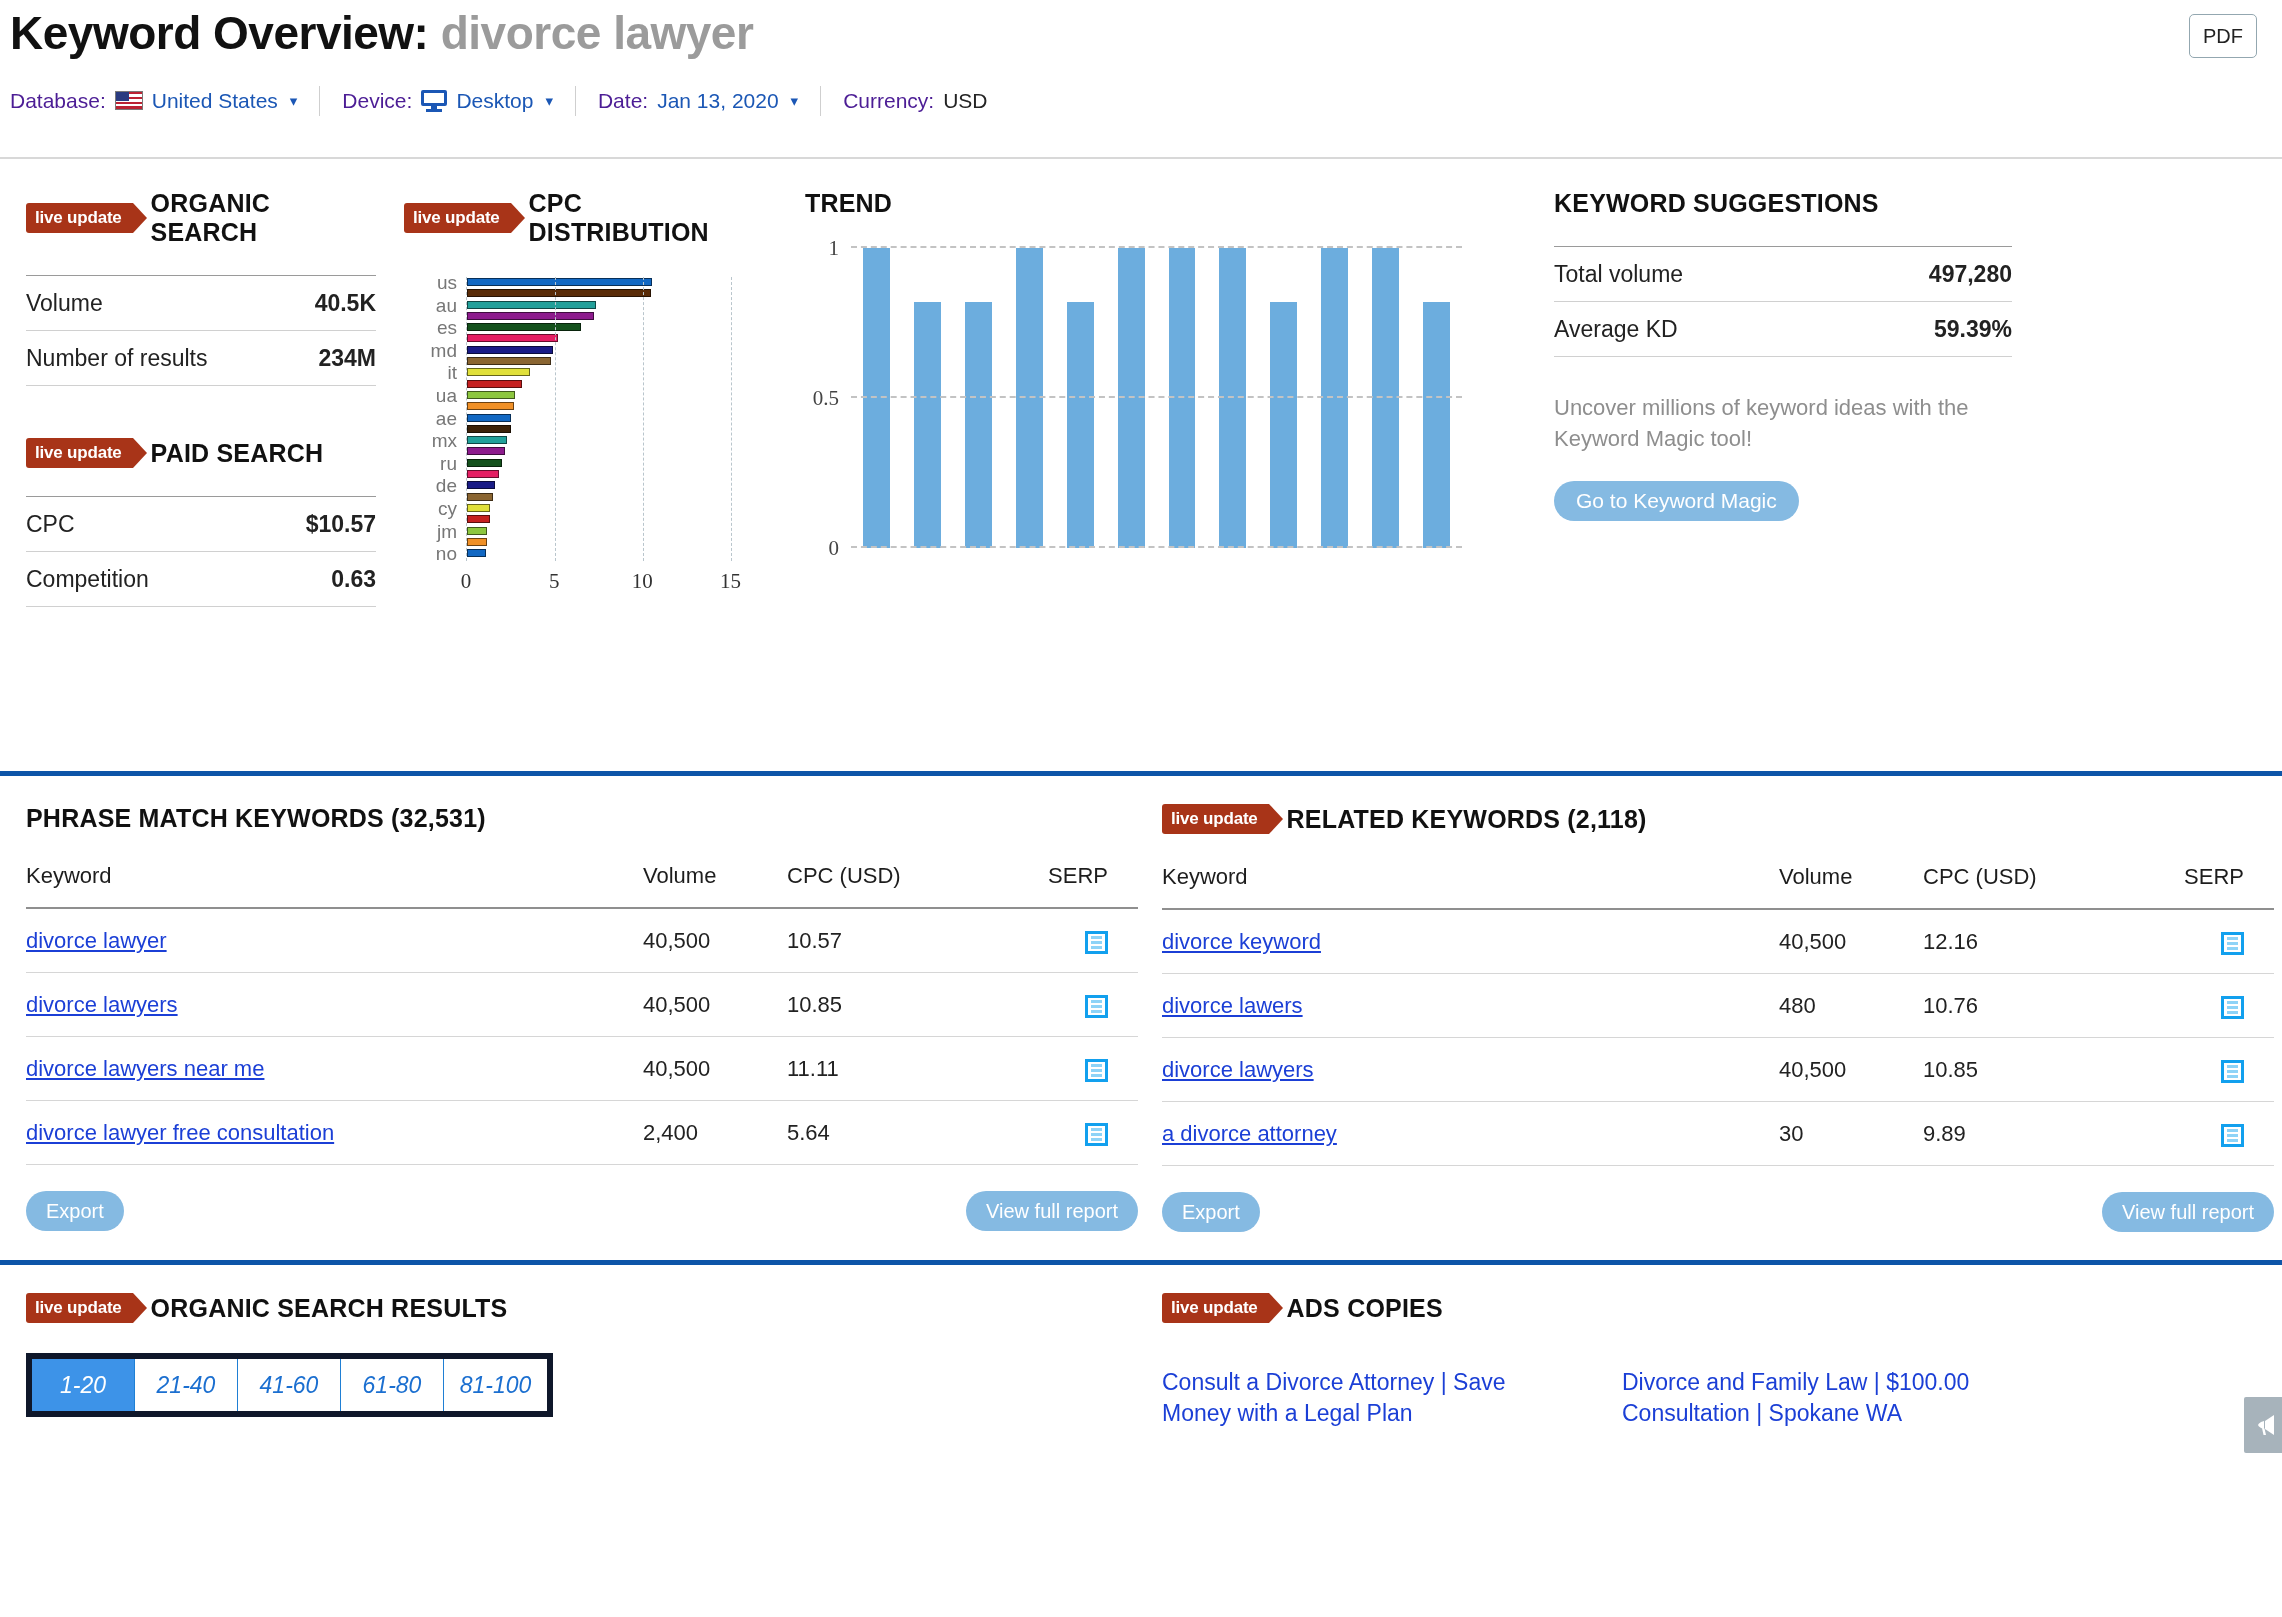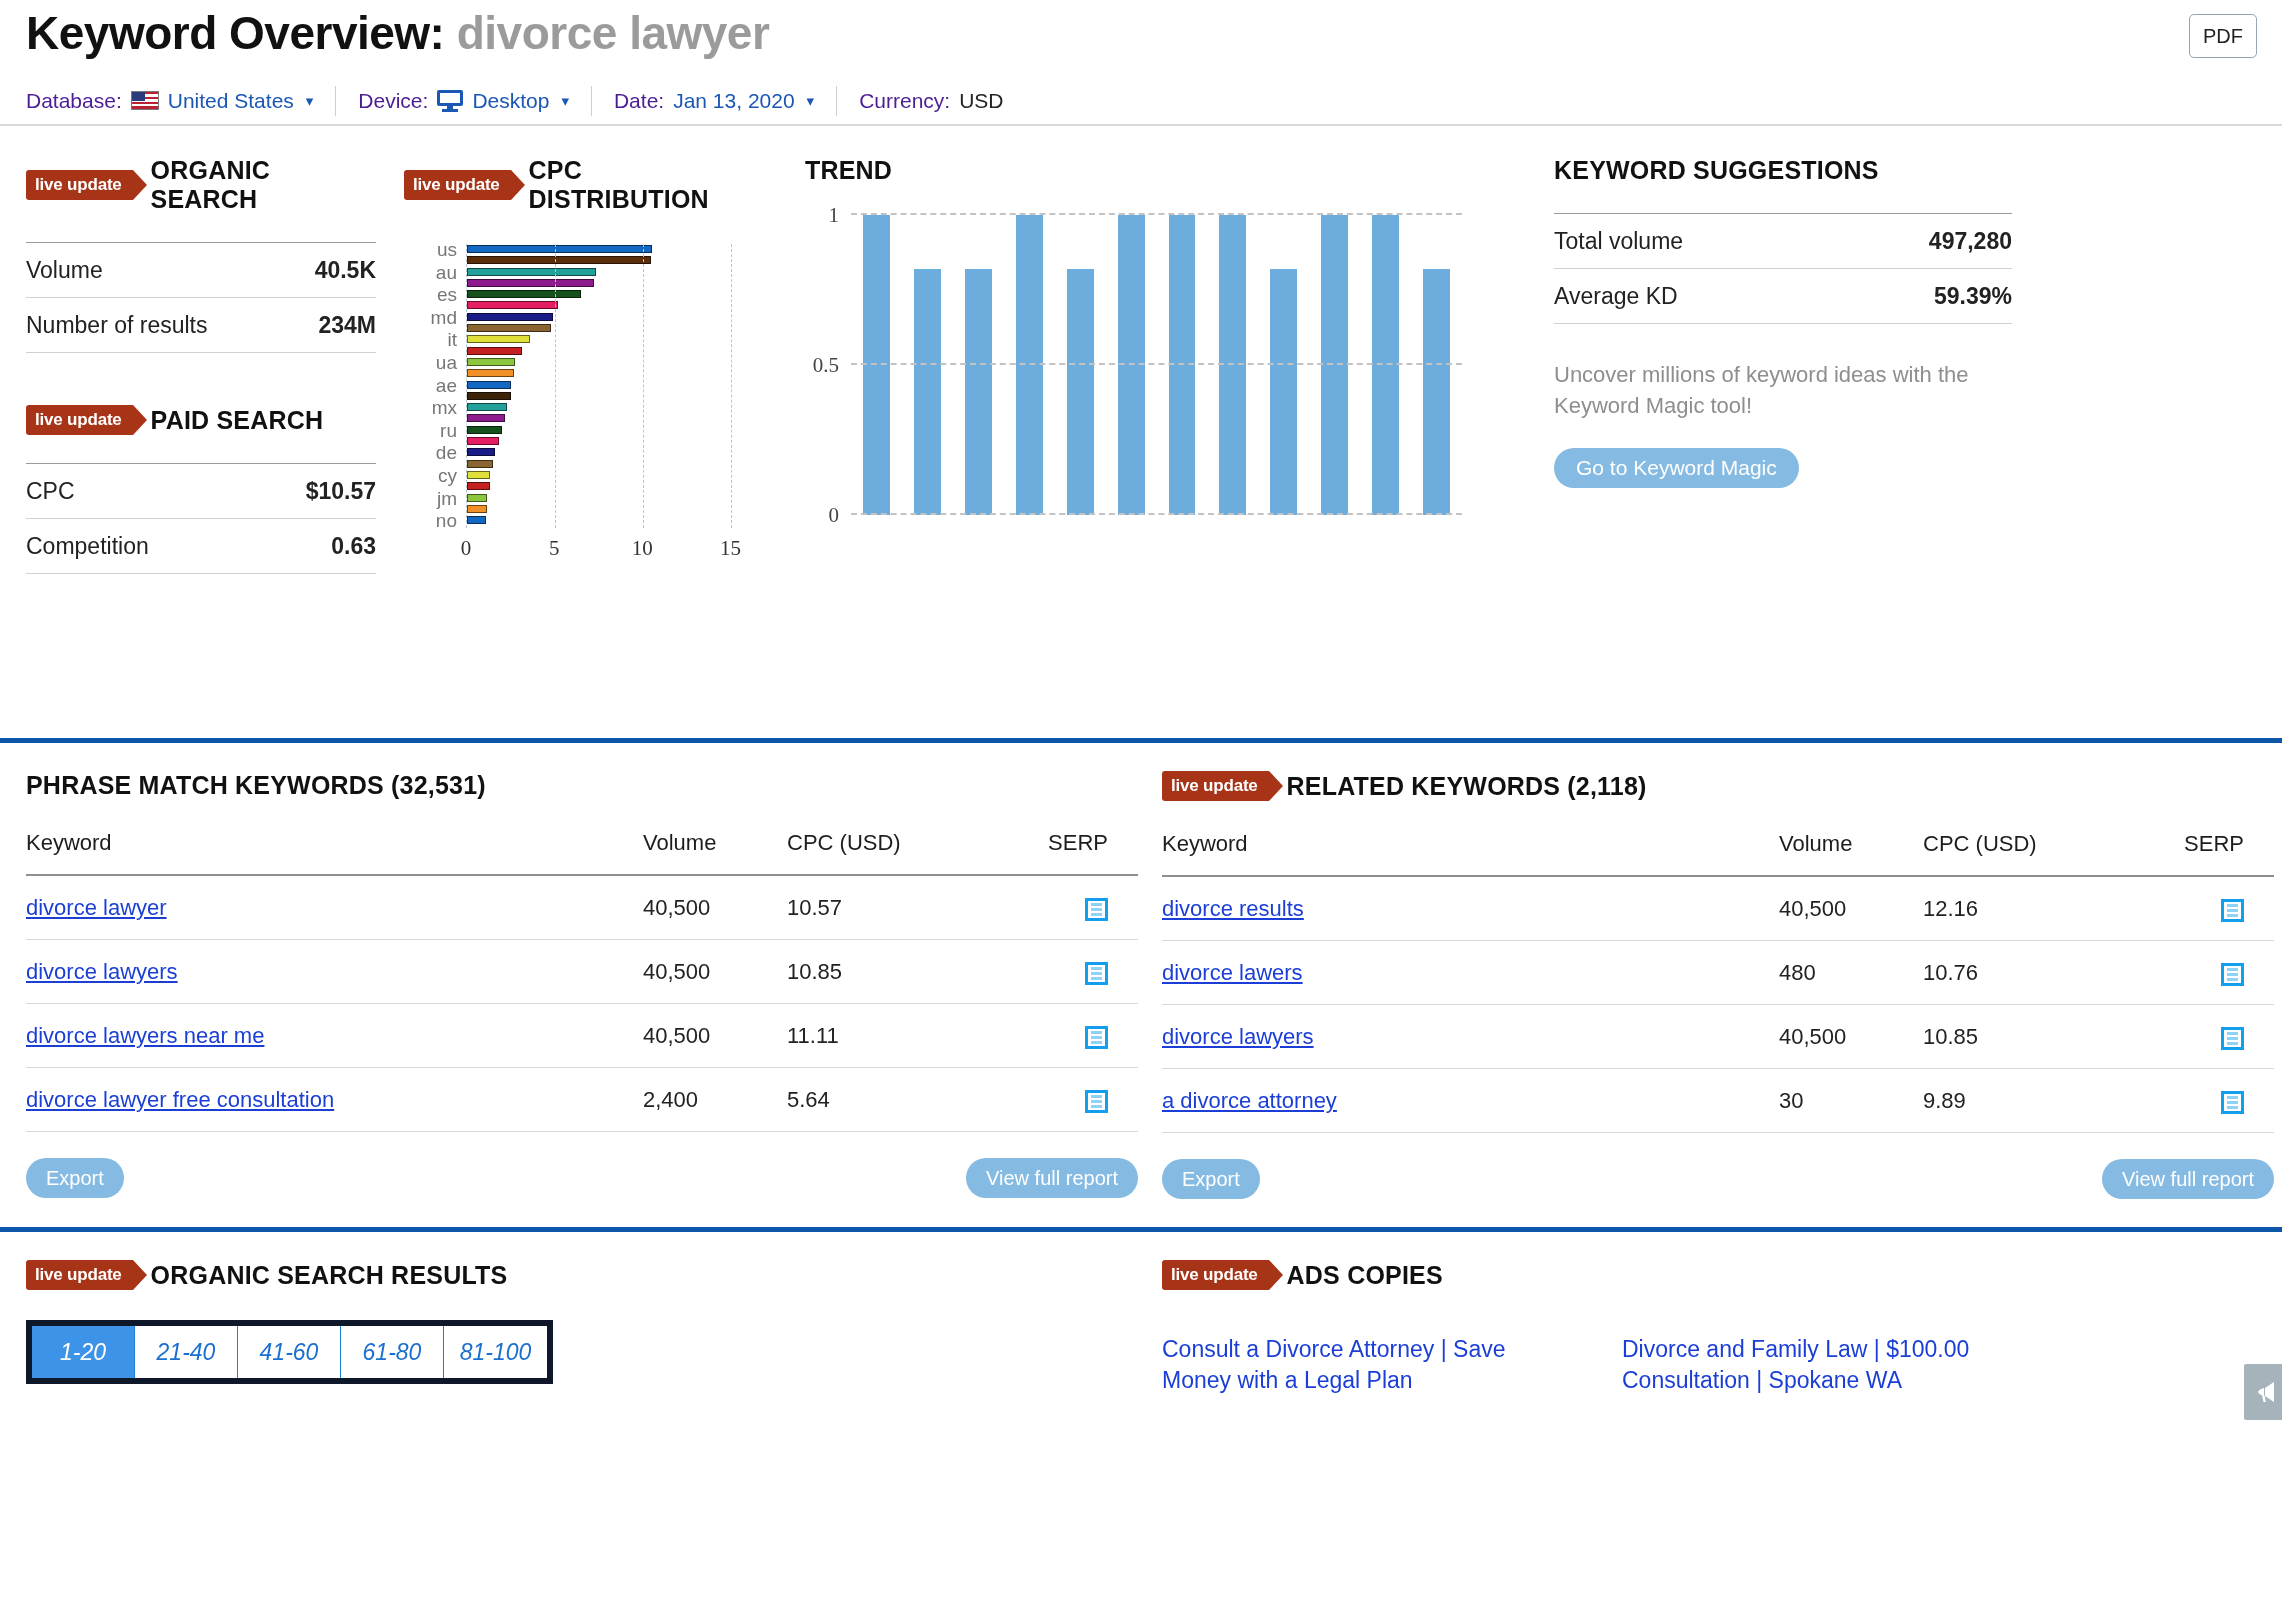--- a/index.html
+++ b/index.html
@@ -9,22 +9,22 @@
     background: #ffffff;
     font-family: "Liberation Sans", sans-serif;
     color: #222222;
     overflow: hidden;
     position: relative;
   }
 
   
   .header {
     position: relative;
-    padding: 8px 26px 0 26px;
-    height: 126px;
+    padding: 8px 26px 0 10px;
+    height: 159px;
     border-bottom: 2px solid #d8d8d8;
   }
   .title-row { display: flex; align-items: flex-start; }
   .page-title {
     font-size: 46px; font-weight: bold; letter-spacing: -0.5px;
     color: #111111; line-height: 1.12; margin: 0;
   }
   .page-title .kw { color: #9b9b9b; font-weight: bold; }
   .pdf-button {
     position: absolute; right: 26px; top: 14px;
@@ -587,21 +587,21 @@
       <thead>
         <tr>
           <th class="col-kw">Keyword</th>
           <th class="col-vol num">Volume</th>
           <th class="col-cpc num">CPC (USD)</th>
           <th class="serp">SERP</th>
         </tr>
       </thead>
       <tbody id="relatedBody">
           <tr>
-            <td><span class="kw-link">divorce results</span></td>
+            <td><span class="kw-link">divorce keyword</span></td>
             <td class="num">40,500</td>
             <td class="num">12.16</td>
             <td class="serp"><span class="serp-icon"><i></i><i></i><i></i></span></td>
           </tr>
           <tr>
             <td><span class="kw-link">divorce lawers</span></td>
             <td class="num">480</td>
             <td class="num">10.76</td>
             <td class="serp"><span class="serp-icon"><i></i><i></i><i></i></span></td>
           </tr>

